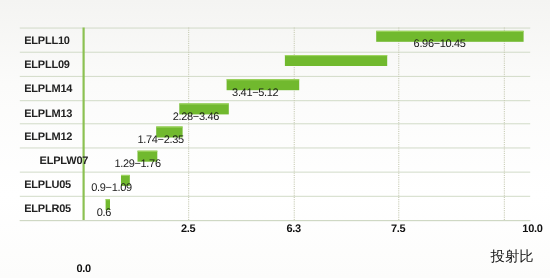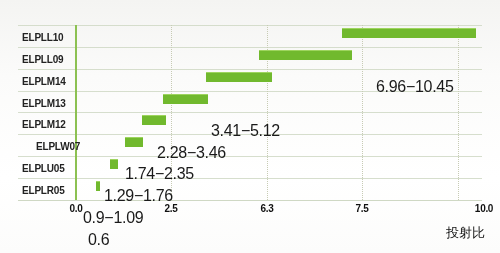--- a/index.html
+++ b/index.html
@@ -81,25 +81,24 @@
   .bar {
     position: absolute;
     height: 9px;
     background: #71b92e;
     border-top: 1px solid #9ed45f;
   }
 
   
   .val-label {
     position: absolute;
-    font-size: 16px;
+    font-size: 10px;
     color: #1a1a1a;
     white-space: nowrap;
     letter-spacing: -0.3px;
-    margin-top: 43px;
   }
 
   
   .tick-label {
     position: absolute;
     top: 203px;
     font-size: 10px;
     font-weight: bold;
     color: #111111;
     transform: translateX(-50%);
@@ -164,21 +163,21 @@
   <div class="cat-label" style="top:185px;">ELPLR05</div>
 
   <div class="val-label" style="left:376px; top:35px;">6.96−10.45</div>
   <div class="val-label" style="left:211px; top:79px;">3.41−5.12</div>
   <div class="val-label" style="left:157px; top:101px;">2.28−3.46</div>
   <div class="val-label" style="left:125px; top:122px;">1.74−2.35</div>
   <div class="val-label" style="left:104px; top:144px;">1.29−1.76</div>
   <div class="val-label" style="left:83px;  top:166px;">0.9−1.09</div>
   <div class="val-label" style="left:88px;  top:188px;">0.6</div>
 
-  <div class="tick-label" style="left:76px;">0.0</div>
+  <div class="tick-label" style="left:76px;margin-top:36px;">0.0</div>
   <div class="tick-label" style="left:171px;">2.5</div>
   <div class="tick-label" style="left:267px;">6.3</div>
   <div class="tick-label" style="left:362px;">7.5</div>
   <div class="tick-label" style="left:484px;">10.0</div>
 
   <div class="axis-title">投射比</div>
 
 </div>
 
 </body></html>

